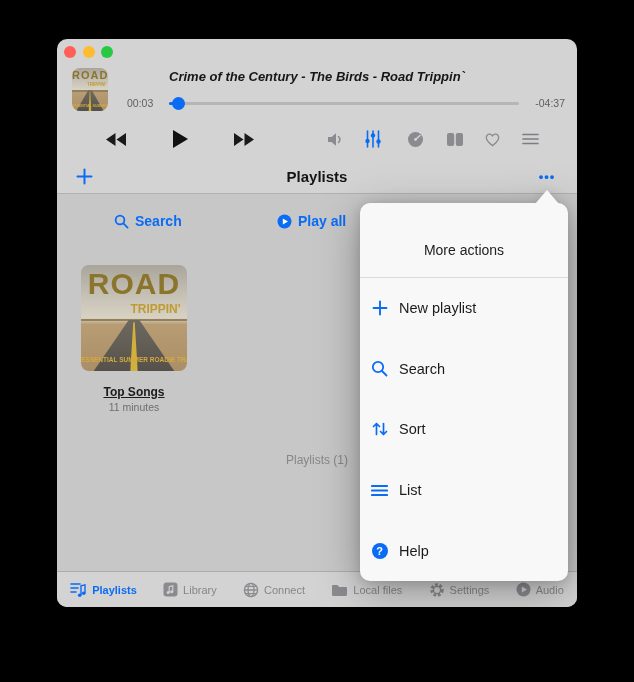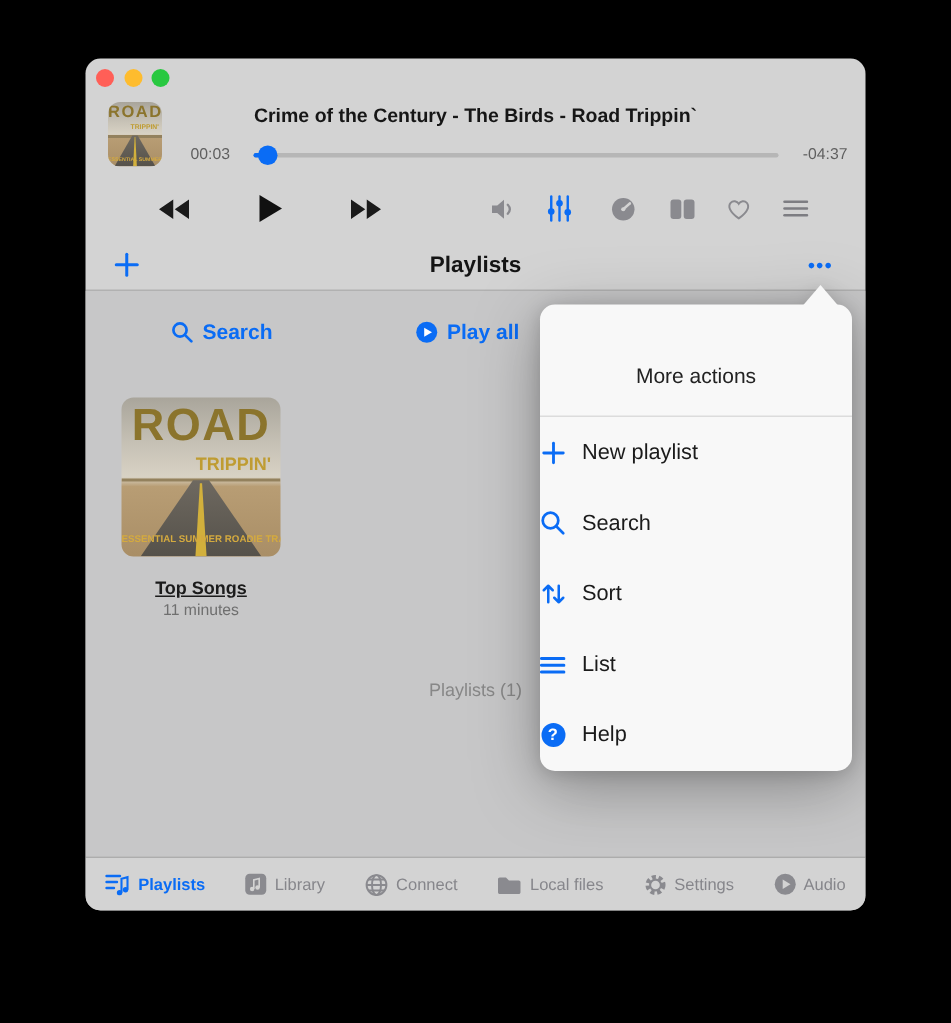--- a/index.html
+++ b/index.html
@@ -12,21 +12,21 @@
 
   
   .traffic { position:absolute; left:7px; top:7px; display:flex; gap:6.5px; }
   .tl { width:12px; height:12px; border-radius:50%; }
   .tl.red{ background:#ff5f57; } .tl.yellow{ background:#febc2e; } .tl.green{ background:#28c840; }
 
   
   .thumb { position:absolute; left:15px; top:29px; width:36px; height:43px; border-radius:8px;
            overflow:hidden; }
   .track-title { position:absolute; left:60px; right:60px; top:30px; text-align:center;
-                 font-size:13px; font-weight:600; color:#161616; white-space:nowrap; overflow:hidden; }
+                 font-size:13px; font-weight:600; color:#161616; white-space:nowrap; overflow:hidden;font-style:italic; }
   .time { position:absolute; top:58px; font-size:10.5px; color:#5f5f5f;text-align:right; }
   .time.elapsed { left:70px; width:32px; text-align:left; }
   .time.remaining { left:464px; width:44px; }
   .slider { position:absolute; left:112px; top:57px; width:350px; height:14px; cursor:pointer; }
   .slider .track { position:absolute; left:0; right:0; top:6px; height:3px; background:#b6b6b6; border-radius:2px; }
   .slider .fill { position:absolute; left:0; top:6px; height:3px; width:10px; background:var(--accent); border-radius:2px; }
   .slider .knob { position:absolute; left:3px; top:1px; width:13px; height:13px; border-radius:50%; background:var(--accent); }
 
   .ctl { position:absolute; display:flex; align-items:center; justify-content:center; }
   .transport { width:34px; height:30px; top:85px; }
@@ -64,31 +64,31 @@
   .art .t1 { position:absolute; left:0; right:0; top:4%; text-align:center; font-weight:700;
              color:#8b742c; letter-spacing:1px; line-height:1; }
   .art .t2 { position:absolute; right:6%; top:36%; font-weight:700; color:#bf9c32; line-height:1; }
   .art .t3 { position:absolute; left:0; right:0; bottom:7%; text-align:center; font-weight:700;
              color:#d4aa3f; white-space:nowrap; line-height:1; }
   .tile .art { width:106px; height:106px; border-radius:8px; }
   .tile .t1 { font-size:30px; } .tile .t2 { font-size:12px; } .tile .t3 { font-size:6.5px; }
   .thumb .t1 { font-size:11px; } .thumb .t2 { font-size:4.5px; } .thumb .t3 { font-size:3.5px; }
 
   
-  .popover { position:absolute; left:303px; top:164px; width:208px; height:311px; z-index:6;
+  .popover { position:absolute; left:303px; top:164px; width:208px; height:378px; z-index:6;
              filter:drop-shadow(0 10px 22px rgba(0,0,0,.28)) drop-shadow(0 2px 6px rgba(0,0,0,.18)); }
   .pop-arrow { position:absolute; top:-13px; left:175px; width:24px; height:14px; background:#f8f8f8;
                clip-path:polygon(50% 0,0 100%,100% 100%); }
   .pop-body { position:absolute; inset:0; background:#f8f8f8; border-radius:10px; overflow:hidden;
               display:flex; flex-direction:column; }
   .pop-header { height:75px; display:flex; align-items:center; justify-content:center;
                 padding-top:20px; font-size:14px; font-weight:500; color:#222;
                 border-bottom:1px solid #dcdcdc; }
   .menu { flex:1; display:flex; flex-direction:column; }
-  .menu-item { flex:1; display:flex; align-items:center; cursor:pointer; }
+  .menu-item { flex:1; display:flex; align-items:center; padding-left:11px; cursor:pointer; }
   .menu-item .mi-icon { width:17px; display:flex; justify-content:center; margin-right:11px; }
   .menu-item .mi-label { font-size:14.5px; color:#1b1b1b; }
   .help-badge { width:16px; height:16px; border-radius:50%; background:var(--accent); color:#fff;
                 font-size:11px; font-weight:700; display:flex; align-items:center; justify-content:center; }
 
   
   .tabbar { position:absolute; left:0; right:0; bottom:0; height:36px; background:#d3d3d3;
             border-top:1px solid rgba(0,0,0,.18); display:flex; justify-content:space-around;
             align-items:center; }
   .tab { display:flex; align-items:center; gap:5px; font-size:11px; color:#86868b; cursor:pointer; }

